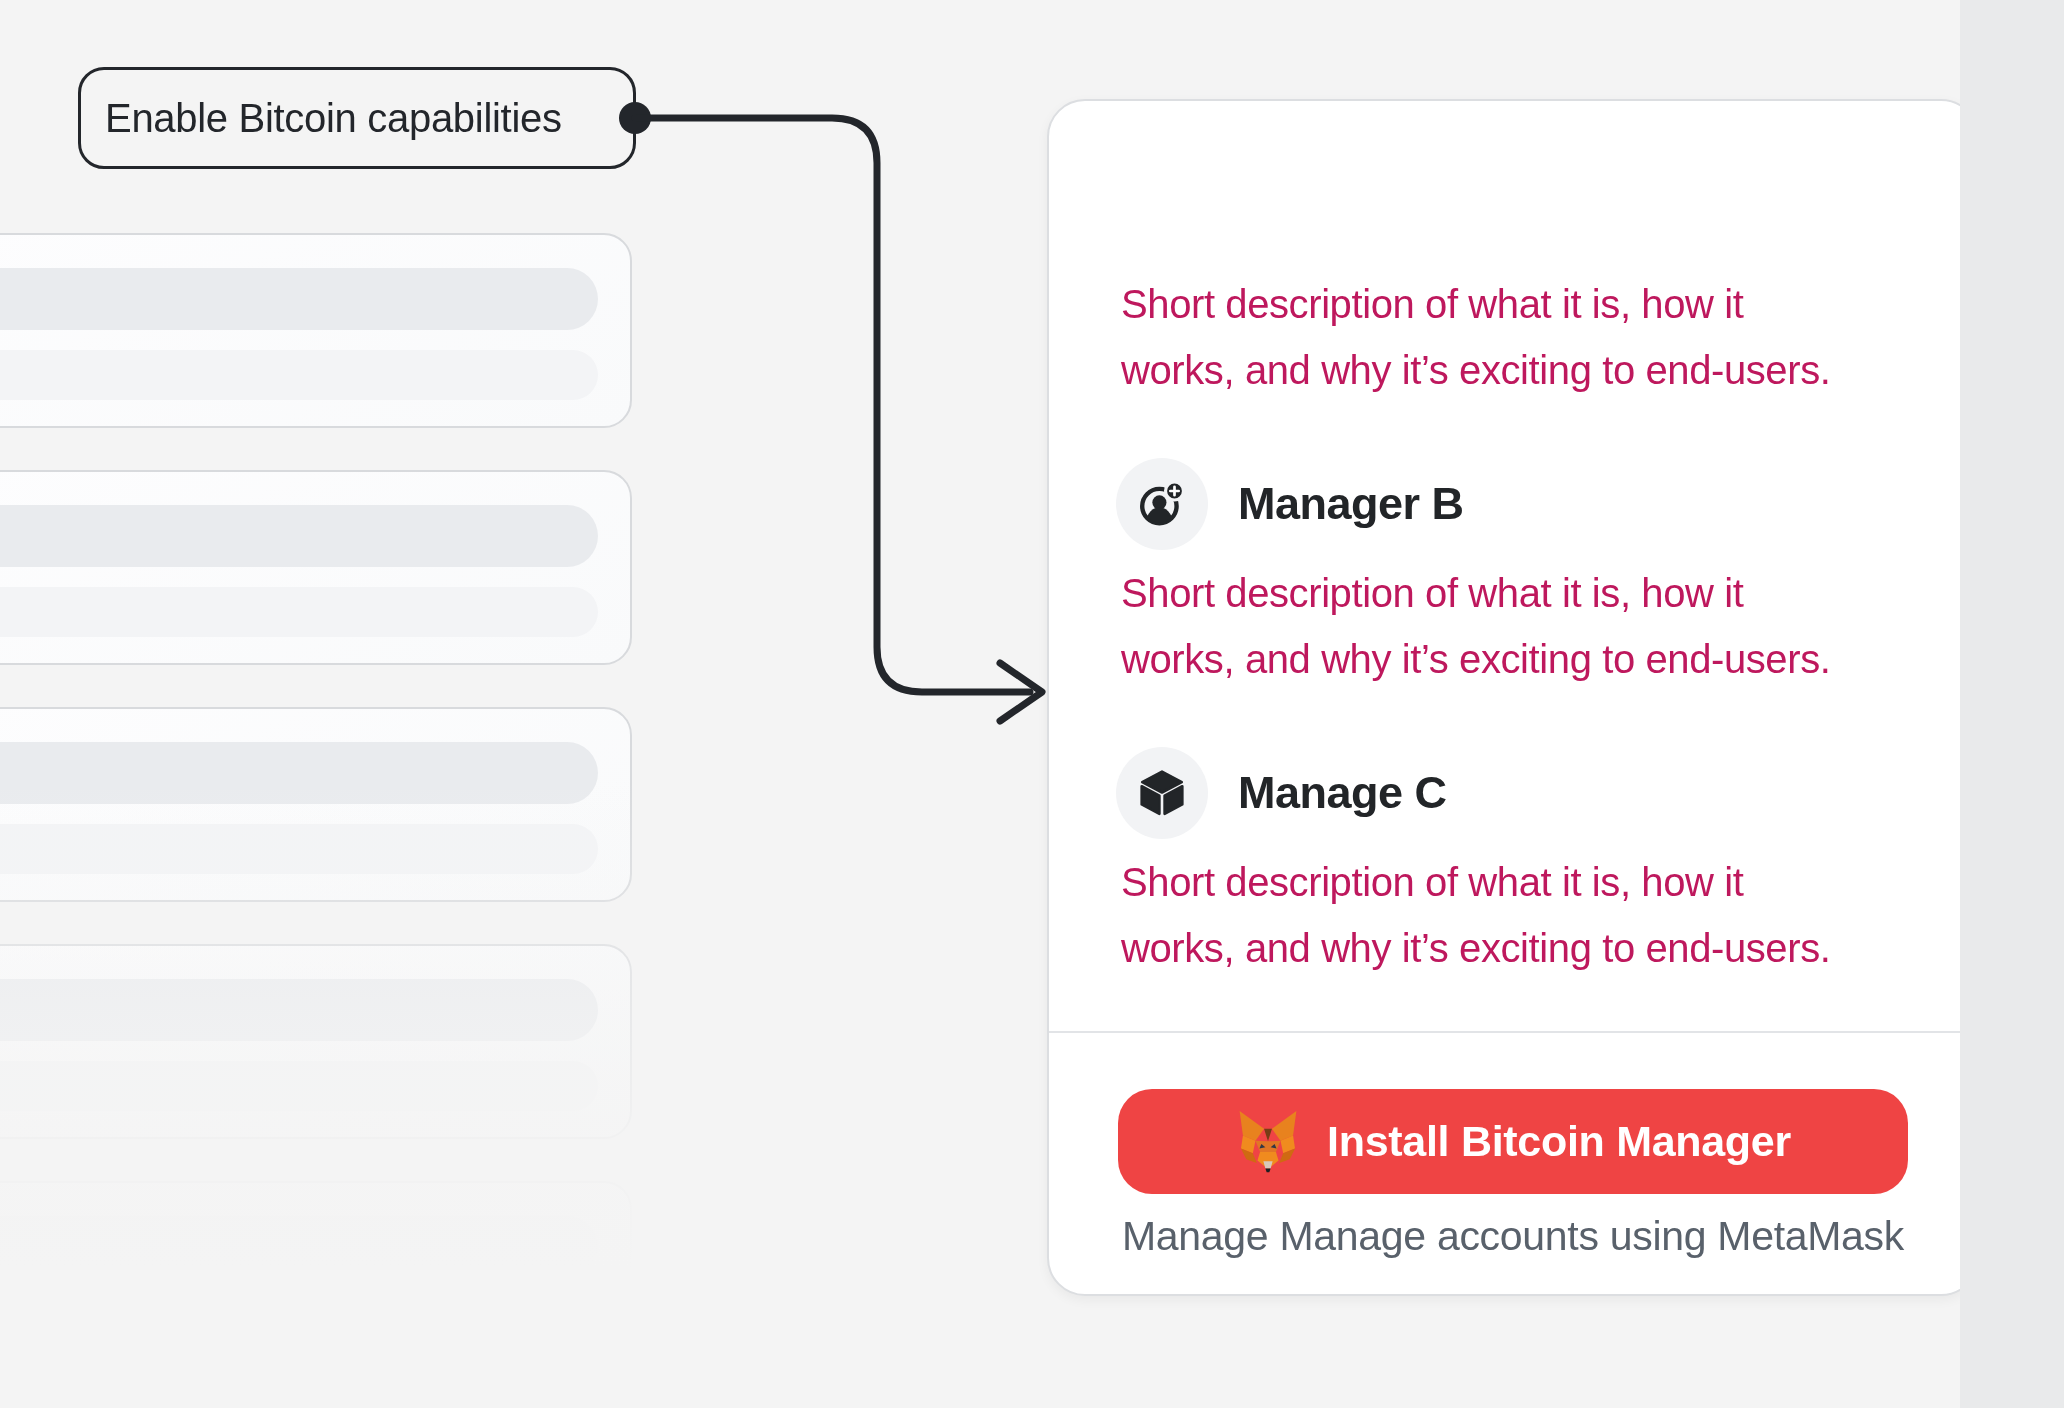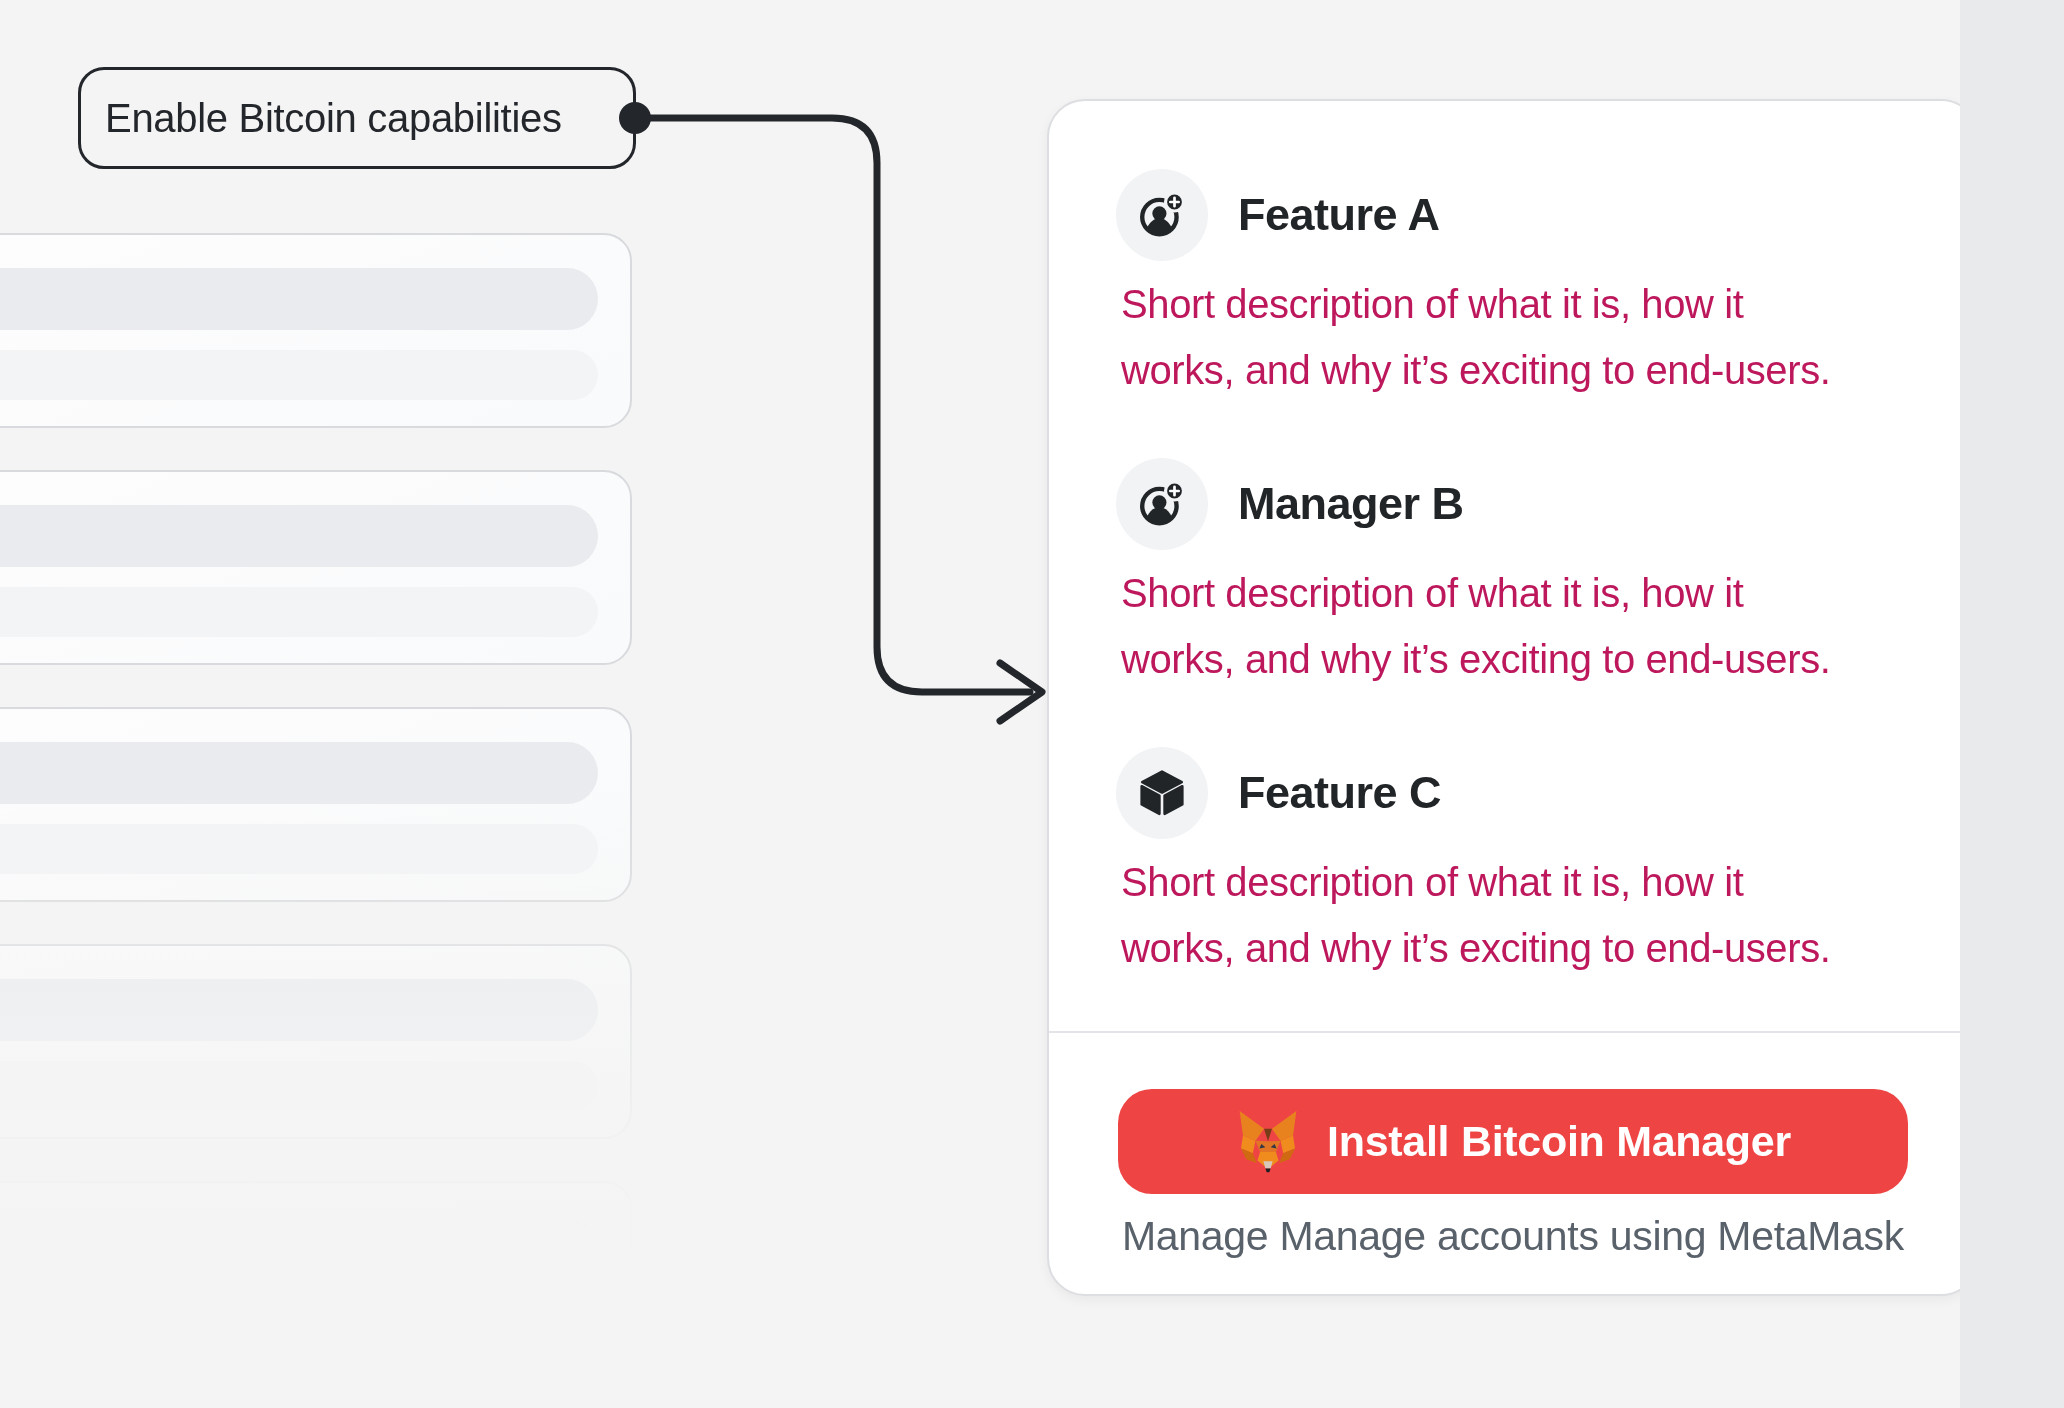--- a/index.html
+++ b/index.html
@@ -141,32 +141,20 @@
     </div>
     <div class="skeleton-card">
       <div class="skeleton-bar bar1"></div>
       <div class="skeleton-bar bar2"></div>
     </div>
   </div>
   <div class="skeleton-fade"></div>
 
   <div class="panel">
 
-    <div class="feature-header fa">
-      <div class="icon-chip">
-        <svg width="50" height="50" viewBox="0 0 48 48" aria-hidden="true">
-          <circle cx="21.5" cy="26" r="16.5" fill="none" stroke="#222528" stroke-width="4.2"></circle>
-          <circle cx="21.5" cy="22.5" r="6.8" fill="#222528"></circle>
-          <path d="M9.5 36.5 c3 -6.5 7.5 -9.5 12 -9.5 s9 3 12 9.5 a16.5 16.5 0 0 1 -24 0 z" fill="#222528"></path>
-          <circle cx="36" cy="11.5" r="8.6" fill="#222528" stroke="#f2f3f5" stroke-width="3"></circle>
-          <path d="M36 7.5 v8 M32 11.5 h8" stroke="#ffffff" stroke-width="2.6" stroke-linecap="round"></path>
-        </svg>
-      </div>
-      <span class="feature-title">Feature A</span>
-    </div>
     <div class="feature-desc fa">
       <span>Short description of what it is, how it</span>
       <span>works, and why it’s exciting to end-users.</span>
     </div>
 
     <div class="feature-header fb">
       <div class="icon-chip">
         <svg width="50" height="50" viewBox="0 0 48 48" aria-hidden="true">
           <circle cx="21.5" cy="26" r="16.5" fill="none" stroke="#222528" stroke-width="4.2"></circle>
           <circle cx="21.5" cy="22.5" r="6.8" fill="#222528"></circle>
@@ -185,21 +173,21 @@
     <div class="feature-header fc">
       <div class="icon-chip">
         <svg width="50" height="50" viewBox="0 0 48 48" aria-hidden="true">
           <g fill="#222528" stroke="#222528" stroke-width="2.5" stroke-linejoin="round">
             <polygon points="24,3.5 43,13.5 24,23.5 5,13.5"></polygon>
             <polygon points="4.5,17.5 21.5,26.5 21.5,44 4.5,35"></polygon>
             <polygon points="43.5,17.5 26.5,26.5 26.5,44 43.5,35"></polygon>
           </g>
         </svg>
       </div>
-      <span class="feature-title">Feature C</span>
+      <span class="feature-title">Manage C</span>
     </div>
     <div class="feature-desc fc">
       <span>Short description of what it is, how it</span>
       <span>works, and why it’s exciting to end-users.</span>
     </div>
 
     <div class="panel-divider"></div>
 
     <button class="install-btn">
       <svg width="66" height="62" viewBox="0 0 100 94" aria-hidden="true">

